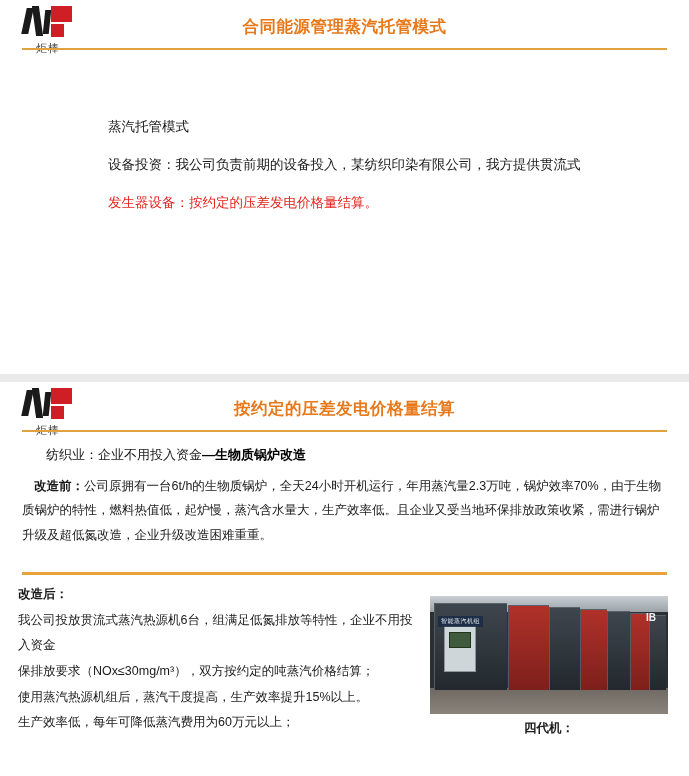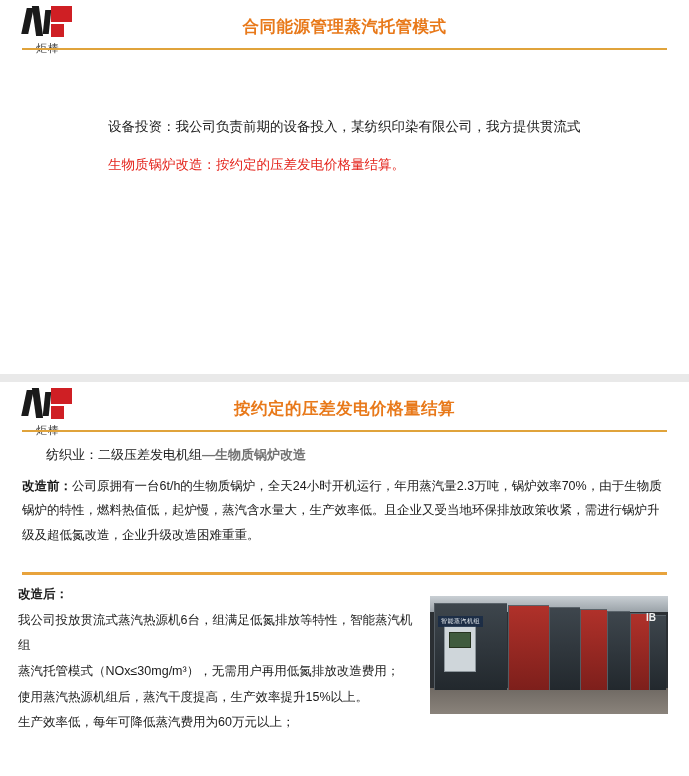--- a/index.html
+++ b/index.html
@@ -115,30 +115,31 @@
     top: 58px;
     width: 689px;
   }
   .s2-line-industry {
     margin: 6px 0 0 46px;
     font-size: 13px;
     color: #1a1a1a;
   }
   .s2-line-industry .em {
     font-weight: bold;
-    color: #737373;
+    color: #000000;
   }
   .s2-block {
     margin: 10px 22px 0 22px;
     font-size: 12.5px;
     color: #1a1a1a;
     line-height: 1.95;
   }
   .s2-block .lbl {
     font-weight: bold;
+    margin-left: 12px;
   }
   .divider {
     position: absolute;
     left: 22px;
     top: 190px;
     width: 645px;
     height: 3px;
     background: #e8a33c;
   }
 
@@ -245,22 +246,23 @@
           <span class="red lr1"></span>
           <span class="red lr2"></span>
         </div>
         <div class="logo-text">炬棒</div>
       </div>
       <div class="slide-title">合同能源管理蒸汽托管模式</div>
       <div class="header-rule"></div>
     </div>
 
     <div class="s1-body">
+      <p>蒸汽托管模式</p>
       <p>设备投资：我公司负责前期的设备投入，某纺织印染有限公司，我方提供贯流式</p>
-      <p class="red">生物质锅炉改造：按约定的压差发电价格量结算。</p>
+      <p class="red">发生器设备：按约定的压差发电价格量结算。</p>
     </div>
   </div>
 
   <div class="slide slide-2">
 
     <div class="slide-header">
       <div class="logo">
         <div class="logo-mark">
           <span class="blk lm1"></span>
           <span class="blk lm2"></span>
@@ -269,35 +271,35 @@
           <span class="red lr2"></span>
         </div>
         <div class="logo-text">炬棒</div>
       </div>
       <div class="slide-title">按约定的压差发电价格量结算</div>
       <div class="header-rule"></div>
     </div>
 
     <div class="s2-body">
       <div class="s2-line-industry">
-        <span>纺织业：二级压差发电机组</span><span class="em">—生物质锅炉改造</span>
+        <span>纺织业：企业不用投入资金</span><span class="em">—生物质锅炉改造</span>
       </div>
 
       <div class="s2-block">
         <span class="lbl">改造前：</span><span>公司原拥有一台6t/h的生物质锅炉，全天24小时开机运行，年用蒸汽量2.3万吨，锅炉效率70%，由于生物质锅炉的特性，燃料热值低，起炉慢，蒸汽含水量大，生产效率低。且企业又受当地环保排放政策收紧，需进行锅炉升级及超低氮改造，企业升级改造困难重重。</span>
       </div>
     </div>
 
     <div class="divider"></div>
 
     <div class="lower">
       <div class="lower-text">
         <div class="lbl">改造后：</div>
-        <div>我公司投放贯流式蒸汽热源机6台，组满足低氮排放等特性，智能蒸汽机组</div>
-        <div>蒸汽托管模式（NOx≤30mg/m³），无需用户再用低氮排放改造费用；</div>
+        <div>我公司投放贯流式蒸汽热源机6台，组满足低氮排放等特性，企业不用投入资金</div>
+        <div>保排放要求（NOx≤30mg/m³），双方按约定的吨蒸汽价格结算；</div>
         <div>使用蒸汽热源机组后，蒸汽干度提高，生产效率提升15%以上。</div>
         <div>生产效率低，每年可降低蒸汽费用为60万元以上；</div>
       </div>
 
       <div class="photo-wrap">
         <div class="photo">
           <div class="ceil"></div>
           <div class="floor"></div>
 
           <div class="unit" style="left:4px;  width:72px; height:86px;"></div>
@@ -307,17 +309,18 @@
           <div class="unit red" style="left:78px;  width:40px; height:84px;"></div>
           <div class="unit" style="left:119px; width:30px; height:82px;"></div>
           <div class="unit red" style="left:150px; width:26px; height:80px;"></div>
           <div class="unit" style="left:177px; width:22px; height:78px;"></div>
           <div class="unit red" style="left:200px; width:18px; height:76px;"></div>
           <div class="unit" style="left:219px; width:16px; height:74px;"></div>
 
           <div class="tag">智能蒸汽机组</div>
           <div class="label-right">IB</div>
         </div>
+        <div class="photo-caption">四代机：</div>
       </div>
     </div>
   </div>
 
 </div>
 
 </body></html>

